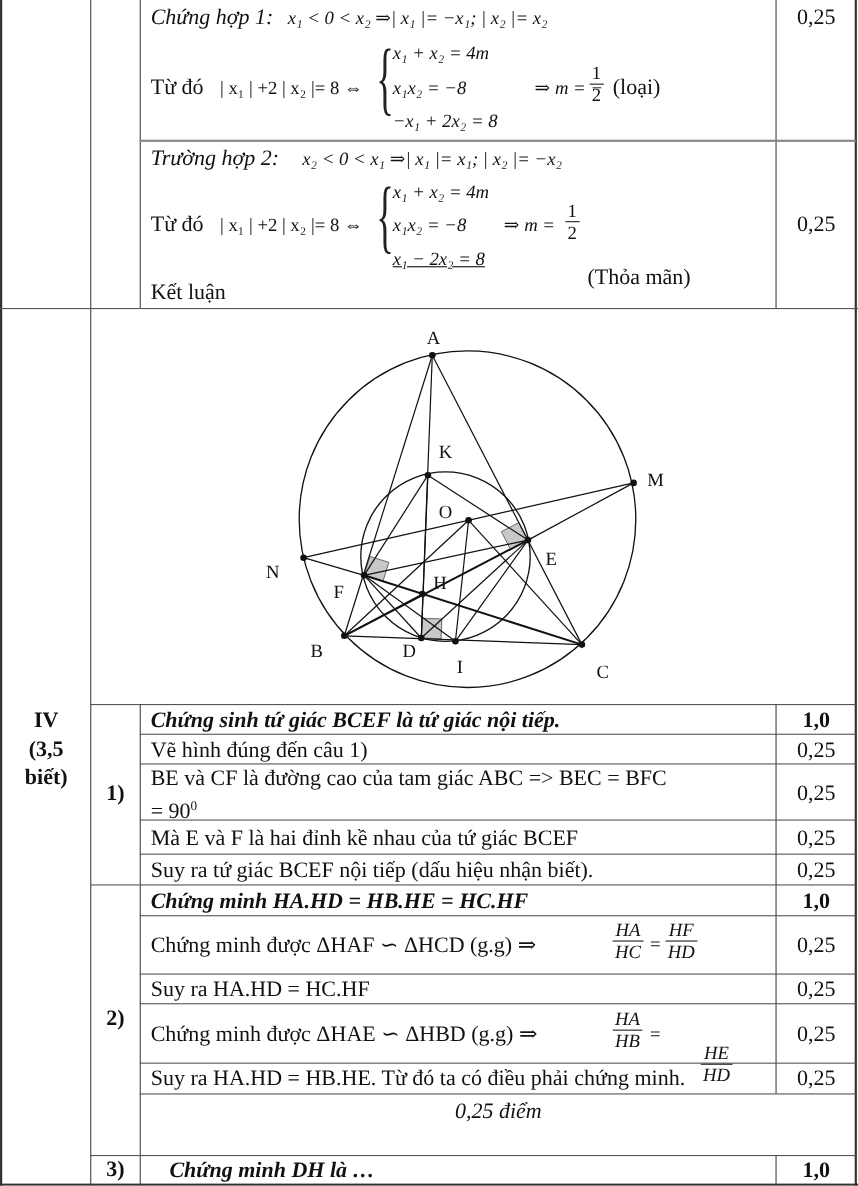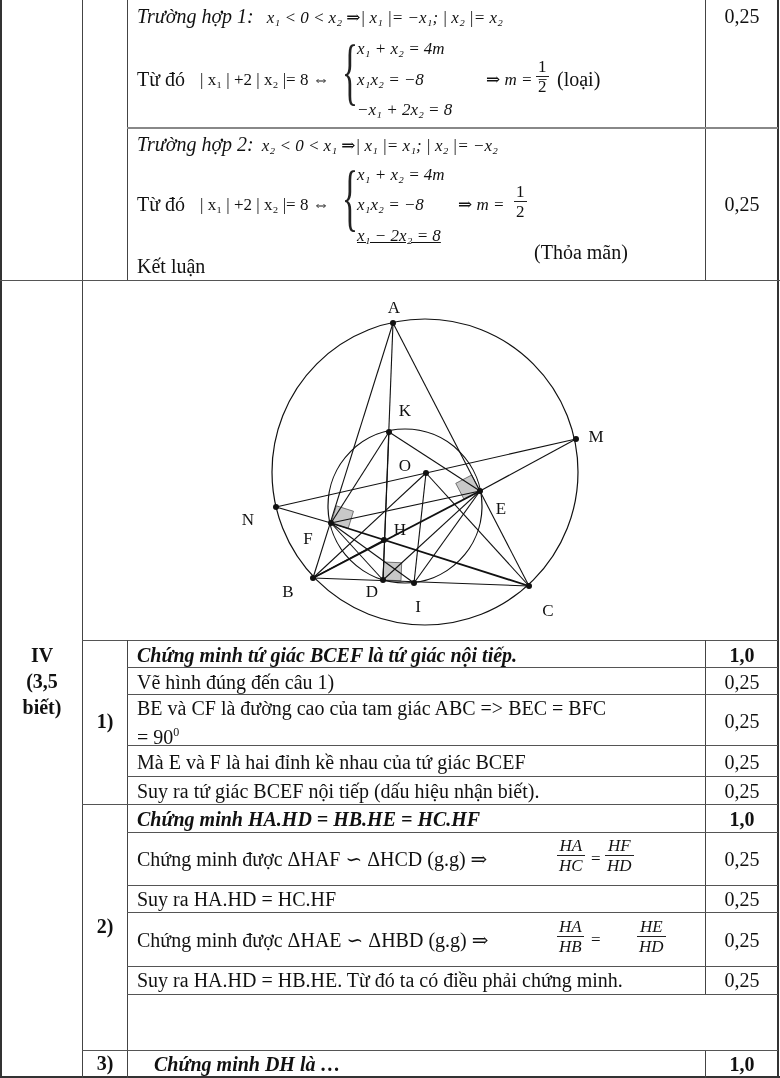--- a/index.html
+++ b/index.html
@@ -45,42 +45,42 @@
 <div class="hline" style="left:82px;top:804px;width:696px;"></div>
 
 <div class="hline" style="left:127px;top:832px;width:651px;"></div>
 <div class="hline" style="left:127px;top:885px;width:651px;"></div>
 <div class="hline" style="left:127px;top:912px;width:651px;"></div>
 <div class="hline" style="left:127px;top:966px;width:651px;"></div>
 <div class="hline" style="left:127px;top:994px;width:651px;"></div>
 <div class="hline" style="left:82px;top:1050px;width:696px;"></div>
 
 <div class="txt" style="left:137px;top:4px;">
-  <span class="it">Trường hợp 1:</span>
+  <span class="it">Chứng hợp 1:</span>
   <span class="math mi" style="margin-left:8px;margin-top:40px;">x₁ &lt; 0 &lt; x₂ ⇒| x₁ |= −x₁; | x₂ |= x₂</span>
 </div>
 <div class="txt" style="left:137px;top:67px;">Từ đó</div>
 <div class="txt math" style="left:200px;top:68px;">| x₁ | +2 | x₂ |= 8 ⇔</div>
 <div class="brace" style="left:342px;top:34px;">{</div>
 <div class="txt math mi" style="left:357px;top:37px;">x₁ + x₂ = 4m</div>
 <div class="txt math mi" style="left:357px;top:68px;">x₁x₂ = −8</div>
 <div class="txt math mi" style="left:357px;top:98px;">−x₁ + 2x₂ = 8</div>
 <div class="txt math mi" style="left:486px;top:68px;">
   <span>⇒ m = −</span>
 </div>
 <div class="abs frac" style="left:534px;top:57px;">
   <span class="num">1</span>
   <span class="den">2</span>
 </div>
 <div class="txt" style="left:557px;top:67px;">(loại)</div>
 <div class="score" style="left:706px;top:4px;">0,25</div>
 
 <div class="txt" style="left:137px;top:132px;">
   <span class="it">Trường hợp 2:</span>
-  <span class="math mi" style="margin-left:3px;">x₂ &lt; 0 &lt; x₁ ⇒| x₁ |= x₁; | x₂ |= −x₂</span>
+  <span class="math mi" style="margin-left:16px;">x₂ &lt; 0 &lt; x₁ ⇒| x₁ |= x₁; | x₂ |= −x₂</span>
 </div>
 <div class="txt" style="left:137px;top:192px;">Từ đó</div>
 <div class="txt math" style="left:200px;top:193px;">| x₁ | +2 | x₂ |= 8 ⇔</div>
 <div class="brace" style="left:342px;top:160px;">{</div>
 <div class="txt math mi" style="left:357px;top:163px;">x₁ + x₂ = 4m</div>
 <div class="txt math mi" style="left:357px;top:193px;">x₁x₂ = −8</div>
 <div class="txt math mi" style="left:357px;top:224px;text-decoration:underline;">x₁ − 2x₂ = 8</div>
 <div class="txt math mi" style="left:458px;top:193px;">
   <span>⇒ m =</span>
 </div>
@@ -151,21 +151,21 @@
       <text x="308" y="544" text-anchor="middle">F</text>
       <text x="400" y="535" text-anchor="middle">H</text>
       <text x="288" y="597" text-anchor="middle">B</text>
       <text x="372" y="597" text-anchor="middle">D</text>
       <text x="418" y="612" text-anchor="middle">I</text>
       <text x="548" y="616" text-anchor="middle">C</text>
     </g>
 </svg>
 
 <div class="abs b" style="left:83px;top:710px;width:44px;text-align:center;">1)</div>
-<div class="txt b it" style="left:137px;top:643px;">Chứng minh tứ giác BCEF là tứ giác nội tiếp.</div>
+<div class="txt b it" style="left:137px;top:643px;">Chứng sinh tứ giác BCEF là tứ giác nội tiếp.</div>
 <div class="score b" style="left:706px;top:643px;">1,0</div>
 <div class="txt" style="left:137px;top:670px;">Vẽ hình đúng đến câu 1)</div>
 <div class="score" style="left:706px;top:670px;">0,25</div>
 <div class="txt" style="left:137px;top:696px;">BE và CF là đường cao của tam giác ABC =&gt; BEC = BFC</div>
 <div class="txt" style="left:137px;top:720px;">
   <span>= 90</span><sup>0</sup>
 </div>
 <div class="score" style="left:706px;top:709px;">0,25</div>
 <div class="txt" style="left:137px;top:750px;">Mà E và F là hai đỉnh kề nhau của tứ giác BCEF</div>
 <div class="score" style="left:706px;top:750px;">0,25</div>
@@ -190,27 +190,28 @@
 
 <div class="txt" style="left:137px;top:887px;">Suy ra HA.HD = HC.HF</div>
 <div class="score" style="left:706px;top:887px;">0,25</div>
 
 <div class="txt" style="left:137px;top:928px;">Chứng minh được ΔHAE ∽  ΔHBD (g.g) ⇒</div>
 <div class="abs frac" style="left:555px;top:917px;">
   <span class="num mi">HA</span>
   <span class="den mi">HB</span>
 </div>
 <div class="txt math" style="left:591px;top:928px;">=</div>
-<div class="abs frac" style="left:603px;top:917px;margin-left:34px;">
+<div class="abs frac" style="left:603px;top:948px;margin-left:34px;">
   <span class="num mi">HE</span>
   <span class="den mi">HD</span>
 </div>
 <div class="score" style="left:706px;top:928px;">0,25</div>
 
 <div class="txt" style="left:137px;top:968px;">Suy ra HA.HD = HB.HE. Từ đó ta có điều phải chứng minh.</div>
 <div class="score" style="left:706px;top:968px;">0,25</div>
 
 <div class="abs it" style="left:128px;top:997px;width:650px;text-align:center;line-height:26px;">
+  <div>0,25 điểm</div>
 </div>
 
 <div class="abs b" style="left:83px;top:1052px;width:44px;text-align:center;">3)</div>
 <div class="txt b it" style="left:137px;top:1052px;margin-left:17px;">Chứng minh DH là …</div>
 <div class="score b" style="left:706px;top:1052px;">1,0</div>
 
 </body></html>

